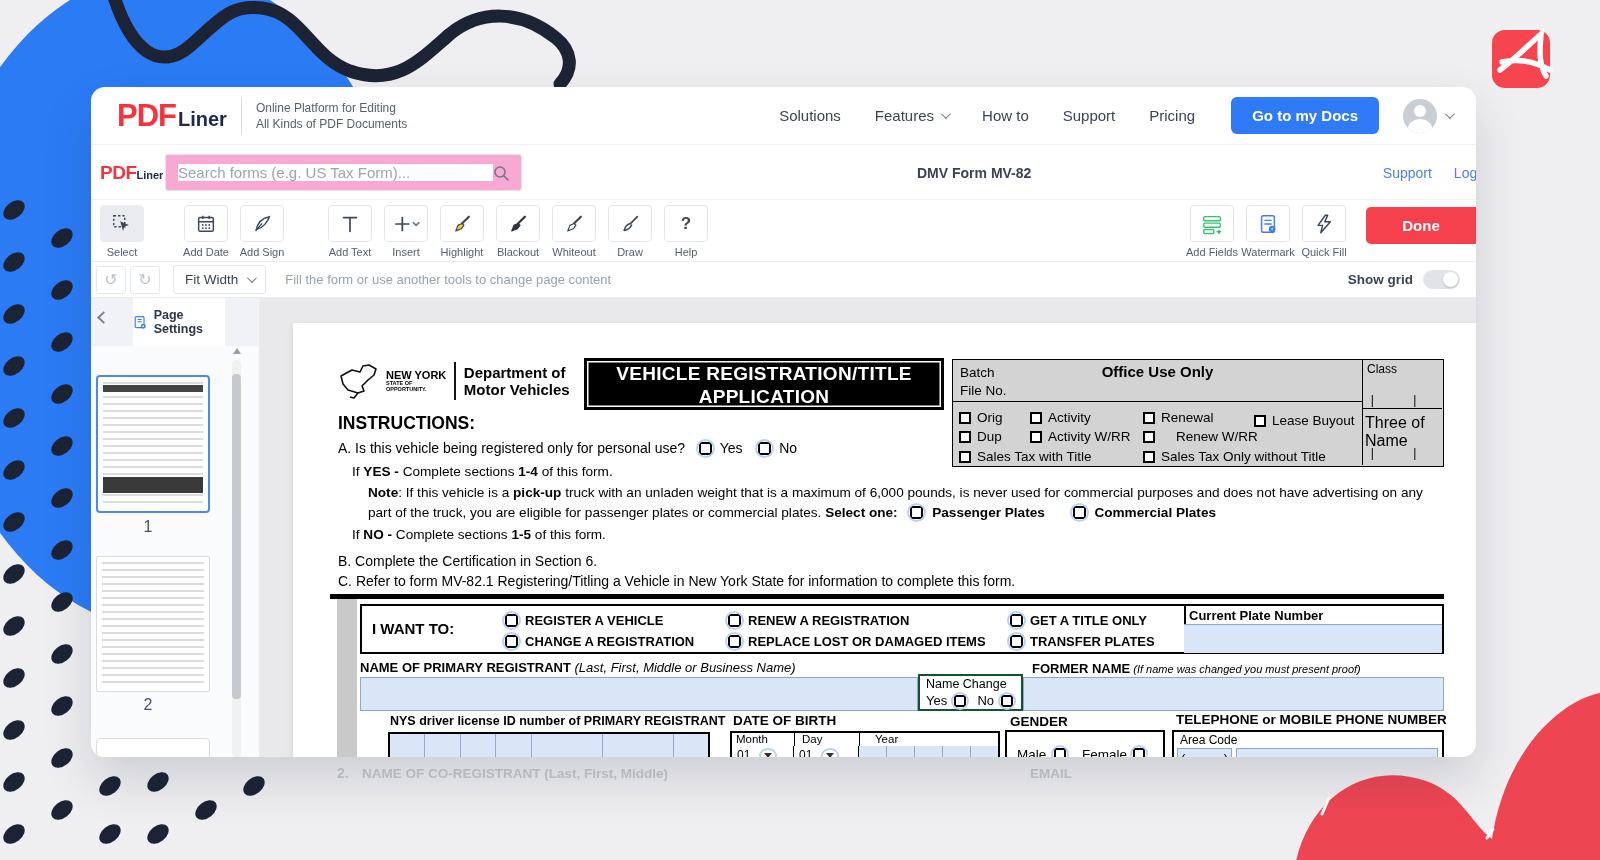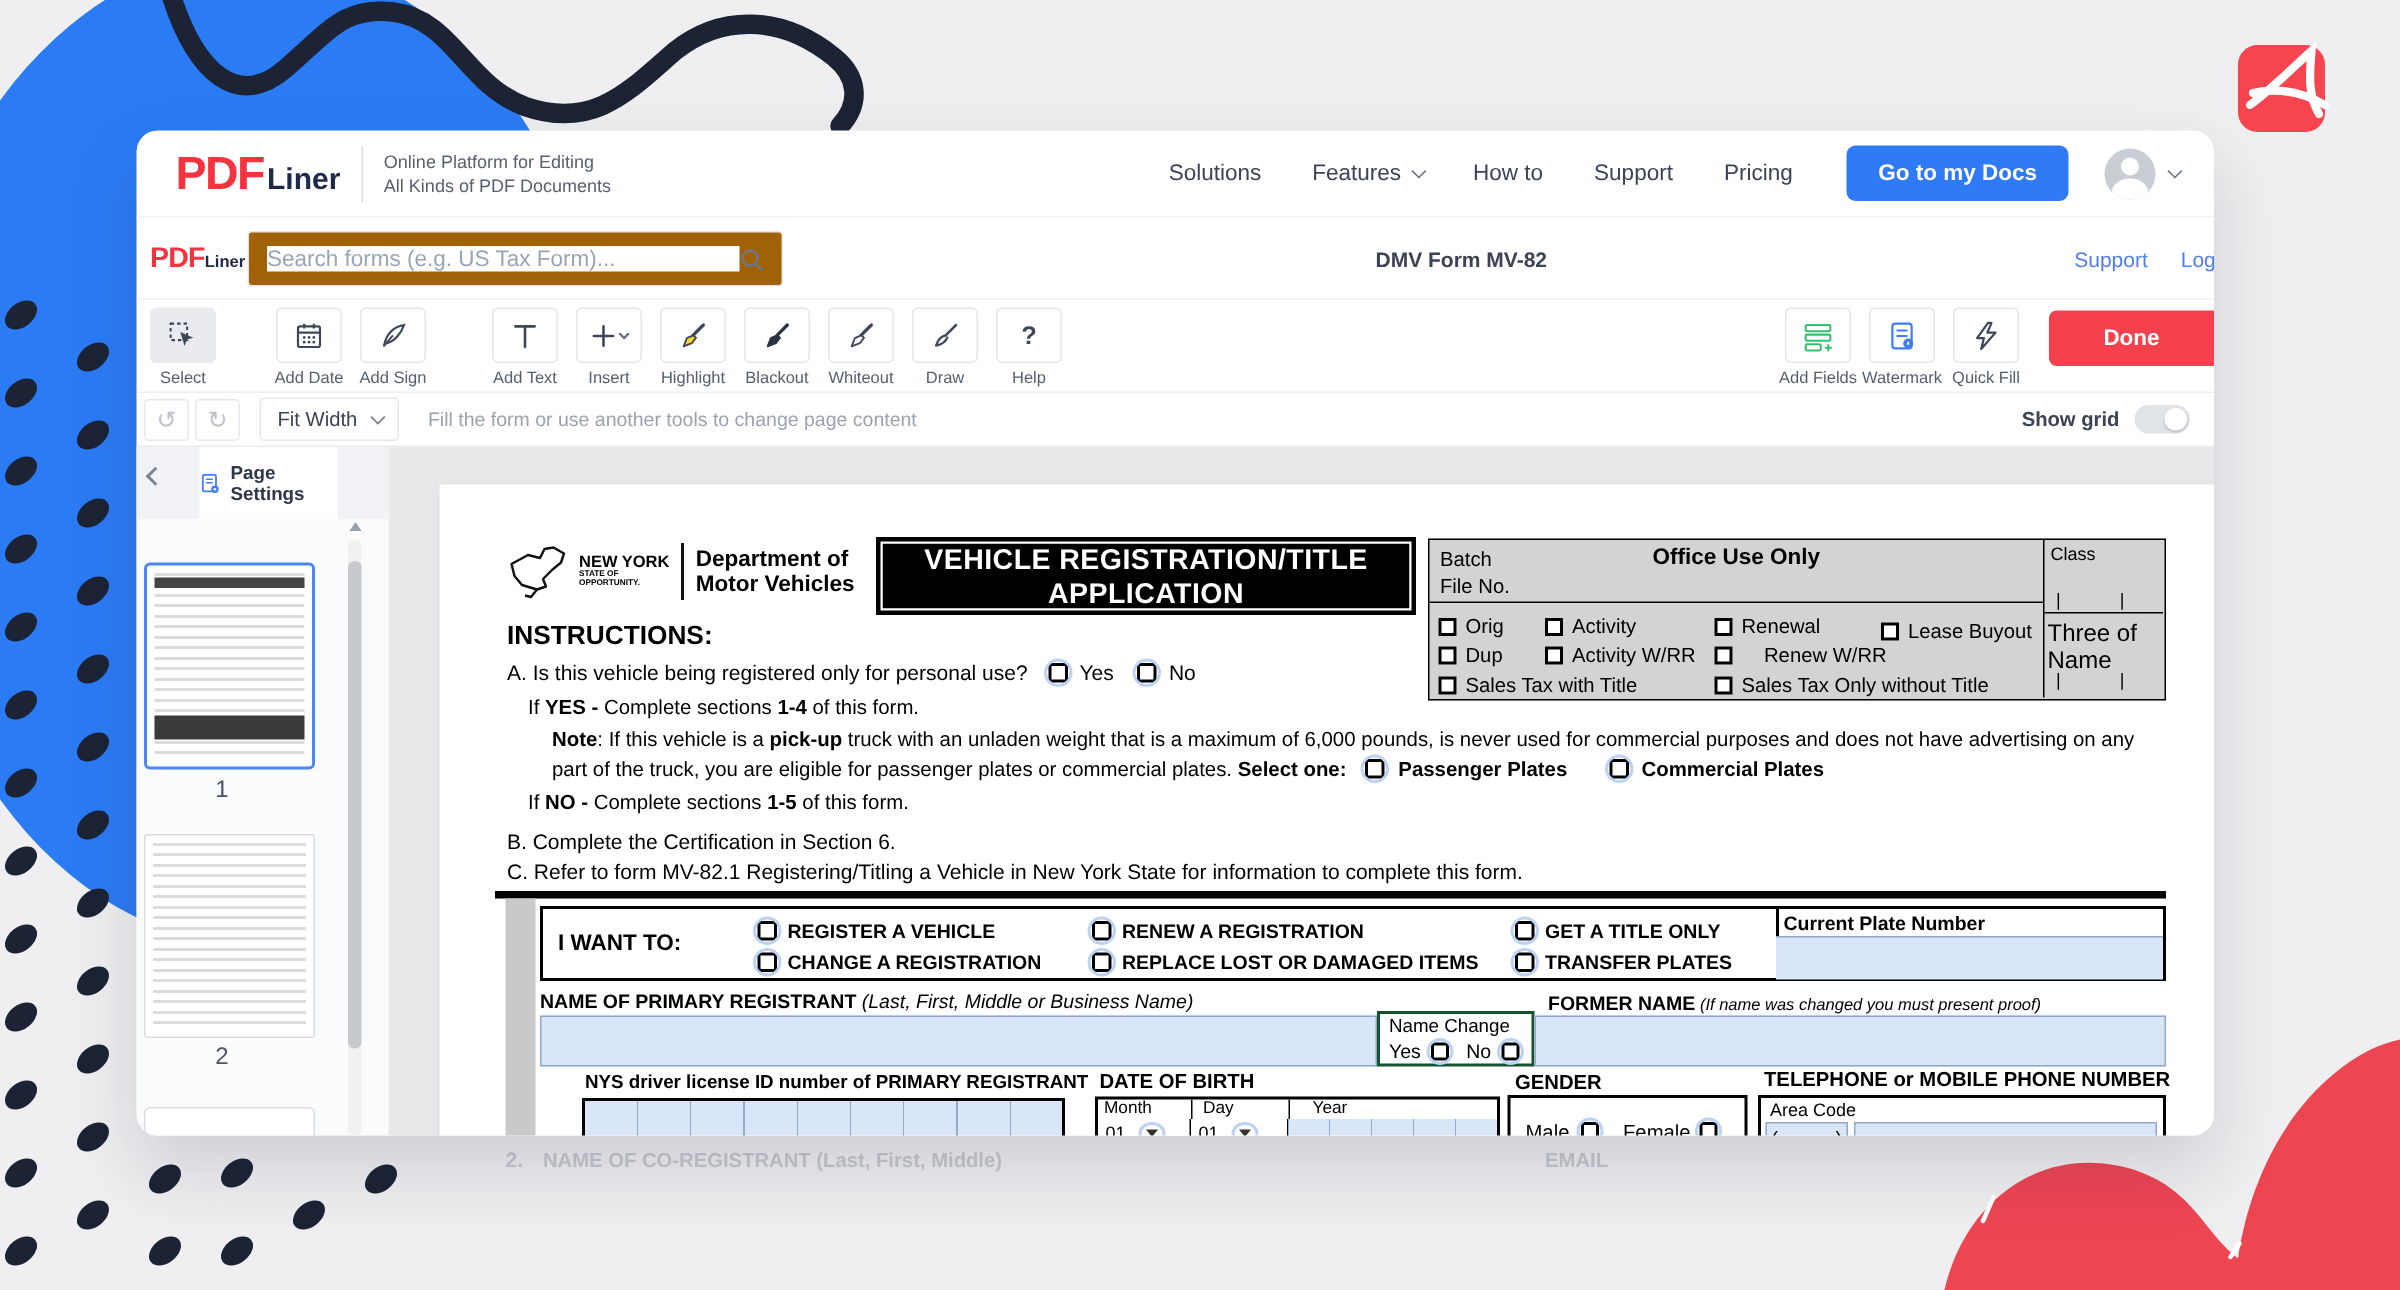--- a/index.html
+++ b/index.html
@@ -29,21 +29,21 @@
   .avatar { width:34px; height:34px; border-radius:50%; background:#c9cdd4; overflow:hidden; position:relative; }
   .avatar::before { content:""; position:absolute; left:11px; top:6px; width:12px; height:12px; border-radius:50%; background:#fff; }
   .avatar::after { content:""; position:absolute; left:5px; top:20px; width:24px; height:18px; border-radius:50%; background:#fff; }
 
   
   .row2 { position:absolute; left:0; top:58px; width:100%; height:55px; border-bottom:1px solid #f0f2f5; }
   .mini-logo { position:absolute; left:9px; top:17px; }
   .mini-pdf { font-size:19px; font-weight:800; color:#f5333f; letter-spacing:-0.5px; }
   .mini-liner { font-size:11px; font-weight:700; color:#20294a; }
   .search-box { position:absolute; left:74px; top:9px; width:357px; height:37px; border:1px solid #e1e5ea;
-                border-radius:3px; display:flex; align-items:center; padding:0 12px; background:#a16207; }
+                border-radius:3px; display:flex; align-items:center; padding:0 12px; background:#f9a8d4; }
   .search-box input { border:none; outline:none; flex:1; font-size:15px; color:#3b4356; font-family:"Liberation Sans",sans-serif; }
   .search-box input::placeholder { color:#9aa5b2; }
   .doc-title { position:absolute; left:826px; top:20px; font-size:14px; font-weight:700; color:#3b4354; }
   .docbar-links { position:absolute; right:-16px; top:20px; display:flex; gap:22px; }
   .docbar-link { font-size:14px; color:#4f7df2; cursor:pointer; white-space:nowrap; }
 
   
   .row3 { position:absolute; left:0; top:113px; width:100%; height:62px; display:flex; align-items:flex-start;
           padding:5px 0 0 7px; border-bottom:1px solid #eceff2; }
   .tool { width:48px; display:flex; flex-direction:column; align-items:center; cursor:pointer; flex:none; }

